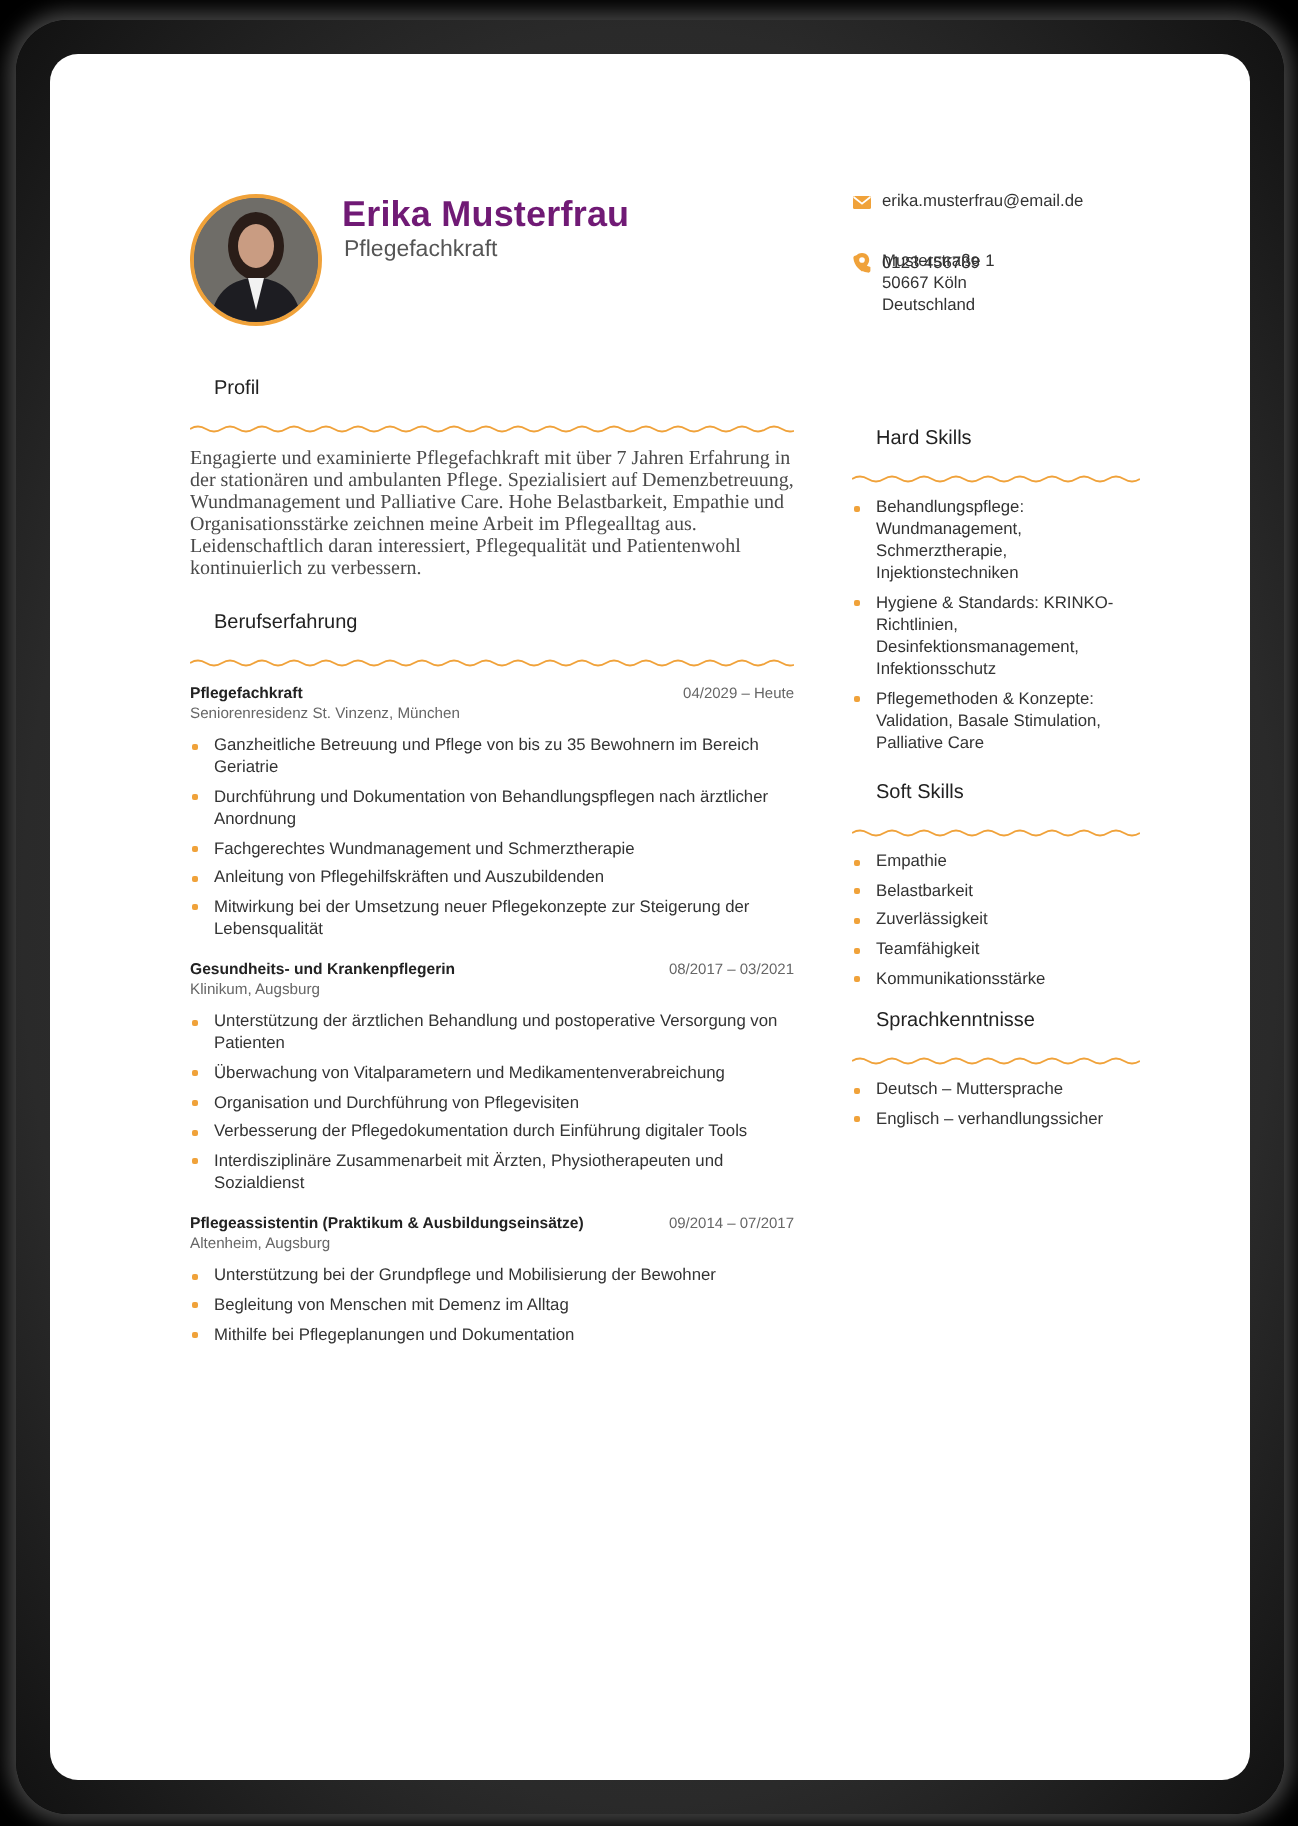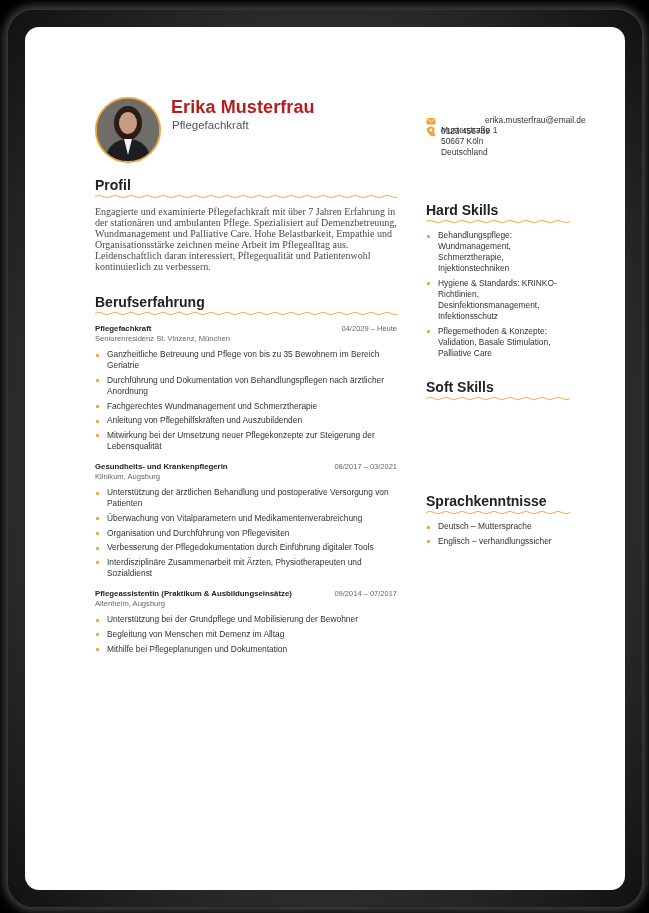--- a/index.html
+++ b/index.html
@@ -3,23 +3,23 @@
 <meta charset="utf-8">
 <style>
   html,body{margin:0;padding:0;}
   body{width:649px;height:913px;background:#000;position:relative;overflow:hidden;font-family:"Liberation Sans",sans-serif;}
   .shadow{position:absolute;left:8px;top:10px;width:634px;height:897px;border-radius:26px;
     background:radial-gradient(ellipse at center,#3a3a3a 0%,#2a2a2a 70%,#111 100%);
     box-shadow:0 0 10px 4px #444;}
   .page{position:absolute;left:25px;top:27px;width:600px;height:863px;background:#fff;border-radius:14px;overflow:hidden;color:#2b2b2b;}
   .photo{position:absolute;left:70px;top:70px;width:62px;height:62px;border-radius:50%;border:2px solid #f0a23a;overflow:hidden;background:#6d6b66;}
   .photo svg{display:block;}
-  .name{position:absolute;left:146px;top:70px;font-size:18px;font-weight:bold;color:#b91c1c;letter-spacing:0.1px;}
+  .name{position:absolute;left:146px;top:70px;font-size:18px;font-weight:bold;color:#701a75;letter-spacing:0.1px;}
   .role{position:absolute;left:147px;top:92px;font-size:11.5px;color:#555;}
-  .sec-title{font-size:14px;font-weight:bold;color:#222;margin:0;}
+  .sec-title{font-size:10px;font-weight:normal;color:#222;margin:12px;}
   .squiggle{display:block;width:100%;height:5px;margin-top:1px;}
   .profile{position:absolute;left:70px;top:150px;width:302px;}
   .profile p{margin:7px 0 0 0;font-size:10px;line-height:11.1px;color:#4a4a4a;font-family:Liberation Serif, serif;}
   .exp{position:absolute;left:70px;top:267px;width:302px;}
   .job{margin-top:8px;}
   .job-head{display:flex;justify-content:space-between;align-items:baseline;}
   .job-title{font-size:7.8px;font-weight:bold;color:#222;}
   .job-date{font-size:7.5px;color:#666;}
   .job-org{font-size:7.6px;color:#666;margin-top:1px;}
   ul.bul{list-style:none;margin:6px 0 0 0;padding:0;}
@@ -101,21 +101,21 @@
       </div>
       <div class="job-org">Altenheim, Augsburg</div>
       <ul class="bul">
         <li>Unterstützung bei der Grundpflege und Mobilisierung der Bewohner</li>
         <li>Begleitung von Menschen mit Demenz im Alltag</li>
         <li>Mithilfe bei Pflegeplanungen und Dokumentation</li>
       </ul>
     </div>
   </div>
 
-  <div class="contact" style="top:88px;padding-left:44px;">
+  <div class="contact" style="top:68px;">
     <svg class="ic" viewBox="0 0 10 10">
       <rect x="0.5" y="2" width="9" height="6.5" rx="0.8" fill="#f0a23a"></rect>
       <path d="M0.8 2.5 L5 5.8 L9.2 2.5" fill="none" stroke="#fff" stroke-width="0.9"></path>
     </svg>
     <div class="txt">erika.musterfrau@email.de</div>
   </div>
   <div class="contact" style="top:99px;">
     <svg class="ic" viewBox="0 0 10 10">
       <path d="M2 0.8 L3.6 0.8 L4.3 3 L3.1 4 C3.8 5.4 4.8 6.4 6.1 7 L7.1 5.8 L9.2 6.5 L9.2 8.2 C9.2 8.9 8.6 9.4 7.9 9.3 C4 8.8 1.1 5.9 0.7 2.1 C0.6 1.4 1.2 0.8 2 0.8 Z" fill="#f0a23a"></path>
     </svg>
@@ -141,20 +141,27 @@
       <li>Hygiene &amp; Standards: KRINKO-Richtlinien, Desinfektionsmanagement, Infektionsschutz</li>
       <li>Pflegemethoden &amp; Konzepte: Validation, Basale Stimulation, Palliative Care</li>
     </ul>
   </div>
 
   <div class="rsec" style="top:352px;">
     <h3 class="sec-title">Soft Skills</h3>
     <svg class="squiggle" viewBox="0 0 144 5" preserveAspectRatio="none">
       <path d="M0 2.5 Q4 0 8 2.5 T16 2.5 T24 2.5 T32 2.5 T40 2.5 T48 2.5 T56 2.5 T64 2.5 T72 2.5 T80 2.5 T88 2.5 T96 2.5 T104 2.5 T112 2.5 T120 2.5 T128 2.5 T136 2.5 T144 2.5" fill="none" stroke="#f0a23a" stroke-width="0.9"></path>
     </svg>
+    <ul class="bul">
+      <li>Empathie</li>
+      <li>Belastbarkeit</li>
+      <li>Zuverlässigkeit</li>
+      <li>Teamfähigkeit</li>
+      <li>Kommunikationsstärke</li>
+    </ul>
   </div>
 
   <div class="rsec" style="top:466px;">
     <h3 class="sec-title">Sprachkenntnisse</h3>
     <svg class="squiggle" viewBox="0 0 144 5" preserveAspectRatio="none">
       <path d="M0 2.5 Q4 0 8 2.5 T16 2.5 T24 2.5 T32 2.5 T40 2.5 T48 2.5 T56 2.5 T64 2.5 T72 2.5 T80 2.5 T88 2.5 T96 2.5 T104 2.5 T112 2.5 T120 2.5 T128 2.5 T136 2.5 T144 2.5" fill="none" stroke="#f0a23a" stroke-width="0.9"></path>
     </svg>
     <ul class="bul">
       <li>Deutsch – Muttersprache</li>
       <li>Englisch – verhandlungssicher</li>

